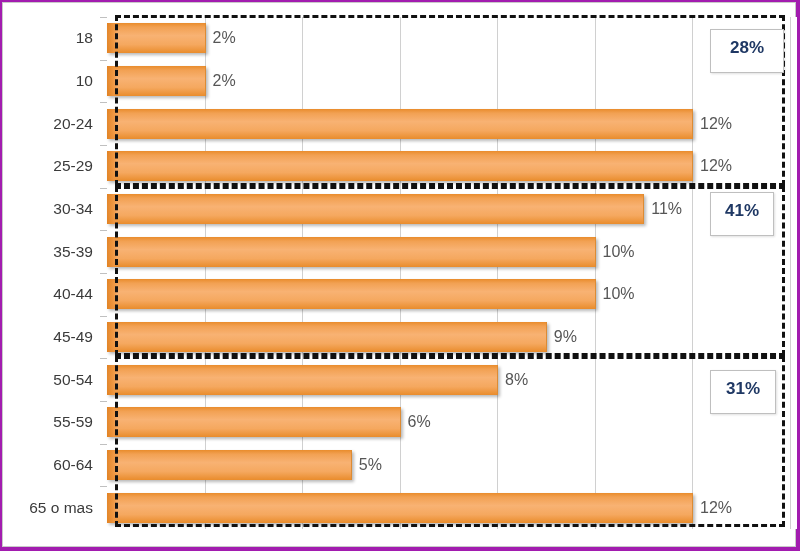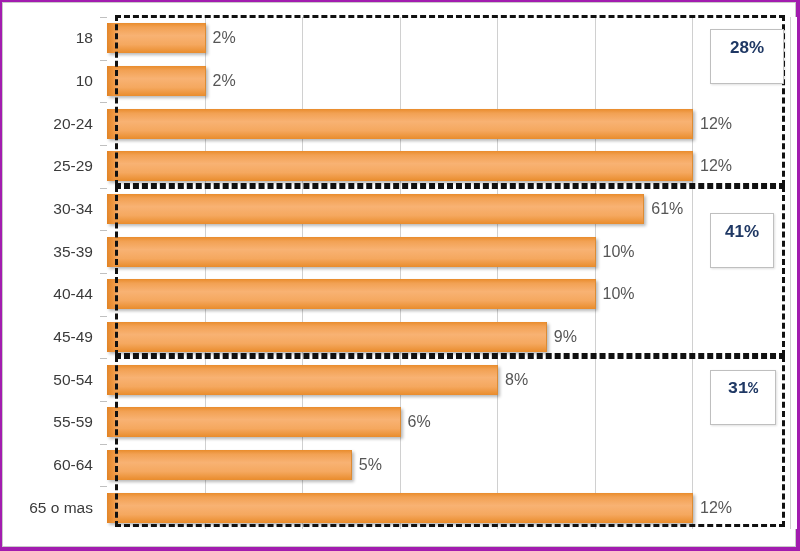--- a/index.html
+++ b/index.html
@@ -113,21 +113,21 @@
   
   .group-total {
     position: absolute;
     background: #ffffff;
     border: 1px solid #bfbfbf;
     color: #1f3864;
     font-weight: bold;
     font-size: 17px;
     text-align: center;
     line-height: 1;
-    padding: 9px 0 27px 0;
+    padding: 9px 0 16px 0;
     box-sizing: border-box;
     box-shadow: 1px 1px 2px rgba(0,0,0,0.12);
   }
 </style>
 </head>
 <body>
 
 <div id="chart-root">
   <div id="chart-frame">
 
@@ -208,32 +208,32 @@
         <div class="tick" style="top: 440.667px; left: 97px; position: absolute;"></div>
         <div class="cat-label" style="position: absolute; left: -108px; width: 198px; top: 454px;">60-64</div>
         <div class="tick" style="top: 483.333px; left: 97px; position: absolute;"></div>
         <div class="cat-label" style="position: absolute; left: -108px; width: 198px; top: 496.667px;">65 o mas</div>
       </div>
     <div id="values-layer">
         <div class="dlabel" style="left: 209.5px; top: 27.3333px;">2%</div>
         <div class="dlabel" style="left: 209.5px; top: 70px;">2%</div>
         <div class="dlabel" style="left: 697px; top: 112.667px;">12%</div>
         <div class="dlabel" style="left: 697px; top: 155.333px;">12%</div>
-        <div class="dlabel" style="left: 648.25px; top: 198px;">61%</div>
+        <div class="dlabel" style="left: 648.25px; top: 198px;">11%</div>
         <div class="dlabel" style="left: 599.5px; top: 240.667px;">10%</div>
         <div class="dlabel" style="left: 599.5px; top: 283.333px;">10%</div>
         <div class="dlabel" style="left: 550.75px; top: 326px;">9%</div>
         <div class="dlabel" style="left: 502px; top: 368.667px;">8%</div>
         <div class="dlabel" style="left: 404.5px; top: 411.333px;">6%</div>
         <div class="dlabel" style="left: 355.75px; top: 454px;">5%</div>
         <div class="dlabel" style="left: 697px; top: 496.667px;">12%</div>
       </div>
     <div id="groups-layer">
         <div class="group-box" style="left: 112px; top: 12px; width: 670px; height: 170.667px;"></div>
         <div class="group-total" style="left: 707px; width: 74px; top: 26px;">28%</div>
         <div class="group-box" style="left: 112px; top: 182.667px; width: 670px; height: 170.667px;"></div>
-        <div class="group-total" style="left: 707px; width: 64px; top: 210px;">41%</div>
+        <div class="group-total" style="left: 707px; width: 64px; top: 189px;">41%</div>
         <div class="group-box" style="left: 112px; top: 353.333px; width: 670px; height: 170.667px;"></div>
-        <div class="group-total" style="left: 707px; width: 66px; top: 367.333px; font-family: Liberation Mono, monospace;">31%</div>
+        <div class="group-total" style="left: 707px; width: 66px; top: 367.333px;">31%</div>
       </div>
 
   </div>
 </div>
 
 </body></html>

